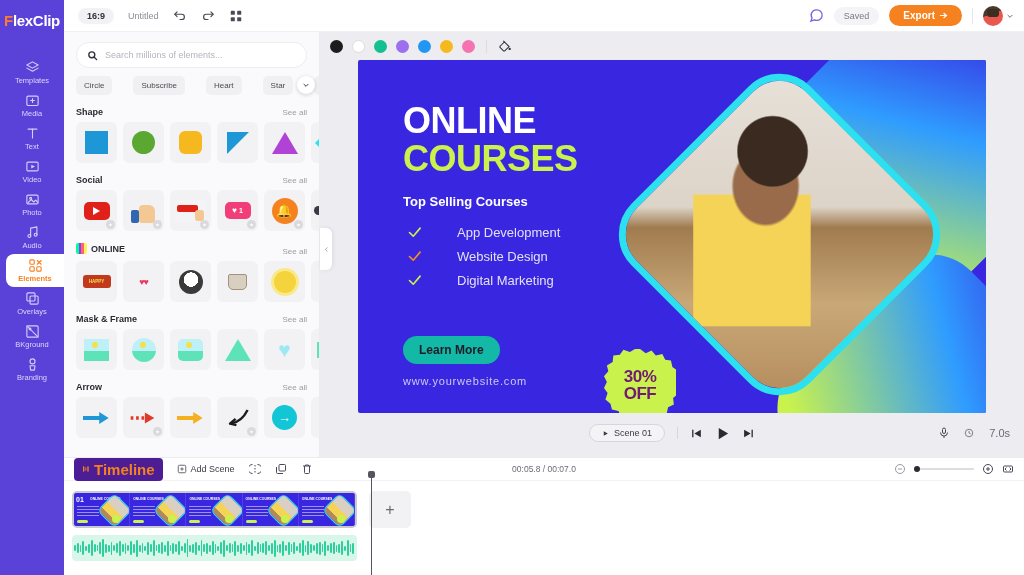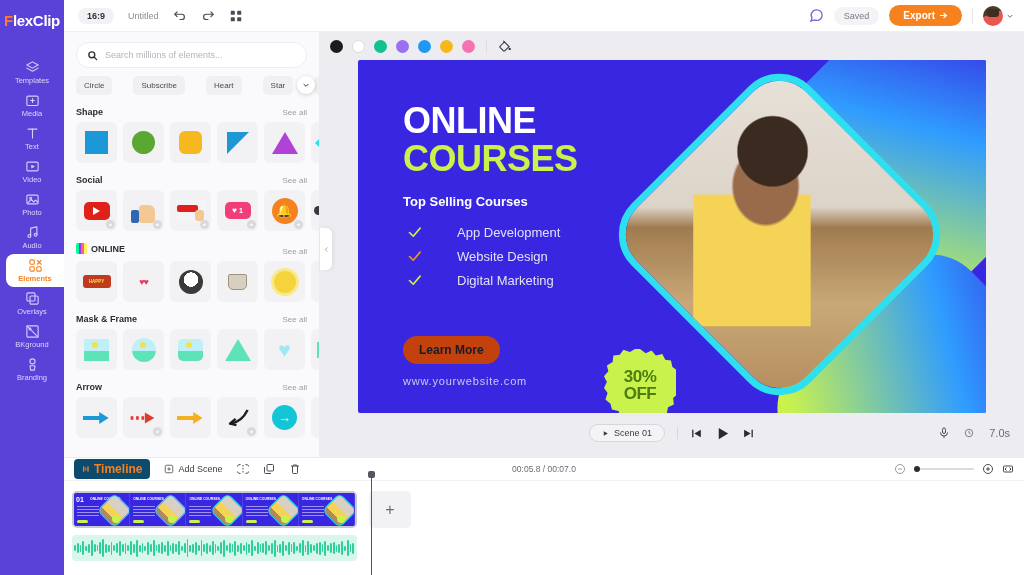--- a/index.html
+++ b/index.html
@@ -139,41 +139,41 @@
     border-radius: 56px; transform: rotate(45deg);
   }
   .cv-title { position: absolute; left: 45px; top: 42px; }
   .cv-t1 { font-size: 36px; font-weight: bold; color: #fff; letter-spacing: -0.5px; line-height: 38px;}
   .cv-t2 { font-size: 36px; font-weight: bold; color: #c9f24d; letter-spacing: -0.5px; line-height: 38px;}
   .cv-sub { position: absolute; left: 45px; top: 134px; font-size: 13px; font-weight: bold; color: #fff; }
   .cv-list { position: absolute; left: 49px; top: 160px; }
   .cv-li { display: flex; align-items: center; gap: 11px; height: 24px; }
   .cv-li-txt { font-size: 13px; color: #e3e0f5; margin-left: 24px; }
   .cv-btn {
-    position: absolute; left: 45px; top: 276px; background: #c2410c; color: #1c1c28;
+    position: absolute; left: 45px; top: 276px; background: #14b8a6; color: #1c1c28;
     font-size: 12px; font-weight: bold; border-radius: 14px; padding: 7px 16px;
     border: none; cursor: pointer; font-family: inherit;
   }
   .cv-url { position: absolute; left: 45px; top: 315px; font-size: 11px; color: #cdc9ee; letter-spacing: 0.8px; }
   .cv-photo {
     position: absolute; left: 295px; top: 48px; width: 253px; height: 253px;
     transform: rotate(45deg); border-radius: 44px; border: 7px solid #2ce0f0;
     overflow: hidden;
   }
   .cv-photo-in {
     width: 100%; height: 100%; transform: rotate(-45deg) scale(1.45);
     background:
       radial-gradient(circle at 48% 26%, #3a2a20 0 11%, transparent 11.5%),
       radial-gradient(ellipse at 46% 36%, #9a6b4a 0 12%, transparent 13%),
       linear-gradient(#f5d356 0 0) 38% 62%/34% 38% no-repeat,
       linear-gradient(180deg,#e8e2da 0%, #ddd4c8 42%, #a07b4f 48%, #c9a877 70%, #b2895a 100%);
   }
   .cv-badge {
     position: absolute; left: 246px; top: 289px; width: 72px; height: 72px;
-    background: #c9f24d; color: #4d7c0f; display: flex; flex-direction: column;
+    background: #c9f24d; color: #701a75; display: flex; flex-direction: column;
     align-items: center; justify-content: center; font-weight: bold; font-size: 17px;
     line-height: 17px; letter-spacing: -0.5px;
     clip-path: polygon(50% 0%,58% 6%,66% 2%,72% 9%,81% 7%,85% 15%,93% 16%,95% 25%,102% 30%,100% 39%,105% 46%,100% 53%,103% 62%,96% 68%,97% 77%,89% 81%,87% 90%,78% 91%,72% 98%,64% 95%,56% 100%,48% 95%,40% 99%,33% 93%,24% 94%,20% 86%,11% 84%,9% 76%,2% 70%,5% 61%,0% 54%,4% 46%,0% 38%,6% 31%,4% 23%,12% 18%,13% 9%,22% 8%,27% 1%,36% 4%,43% 0%);
   }
 
   
   .playbar { height: 40px; display: flex; align-items: center; position: relative; }
   .scene-chip {
     position: absolute; left: 50%; transform: translateX(-50%);
     display: flex; align-items: center; gap: 12px;
@@ -187,21 +187,21 @@
   .pb-right { position: absolute; right: 14px; display: flex; align-items: center; gap: 14px; }
   .dur { font-size: 11px; color: #6a6a76; display: flex; align-items: center; gap: 15px; }
 
   
   .timeline { position: absolute; left: 64px; top: 457px; width: 960px; height: 118px; background: #fff; }
   .tl-bar {
     height: 24px; display: flex; align-items: center; padding: 0 10px;
     border-top: 1px solid #ececed; border-bottom: 1px solid #f2f2f4; position: relative;
   }
   .tl-tab {
-    background: #0c4a6e; color: #f5821f; font-size: 12px; font-weight: bold;
+    background: #4c1d95; color: #f5821f; font-size: 15px; font-weight: bold;
     border-radius: 4px; padding: 3px 8px; display: flex; align-items: center; gap: 4px; cursor: pointer;
   }
   .tl-btn { margin-left: 14px; font-size: 9px; color: #3a3a45; display: flex; align-items: center; gap: 4px; cursor: pointer; }
   .tl-ico { width: 12px; height: 12px; color: #4a4a57; margin-left: 14px; cursor: pointer; display:block;}
   .tl-time { position: absolute; left: 50%; transform: translateX(-50%); font-size: 8.5px; color: #6a6a76; }
   .tl-zoom { position: absolute; right: 10px; display: flex; align-items: center; gap: 8px; }
   .zslider { width: 60px; height: 2px; background: #dcdce1; position: relative; border-radius: 2px; cursor: pointer;}
   .zknob { position: absolute; left: 0; top: -2.5px; width: 6px; height: 6px; border-radius: 50%; background: #2a2a33; }
   .zico { width: 12px; height: 12px; color: #9a9aa4; cursor: pointer; display:block;}
 

